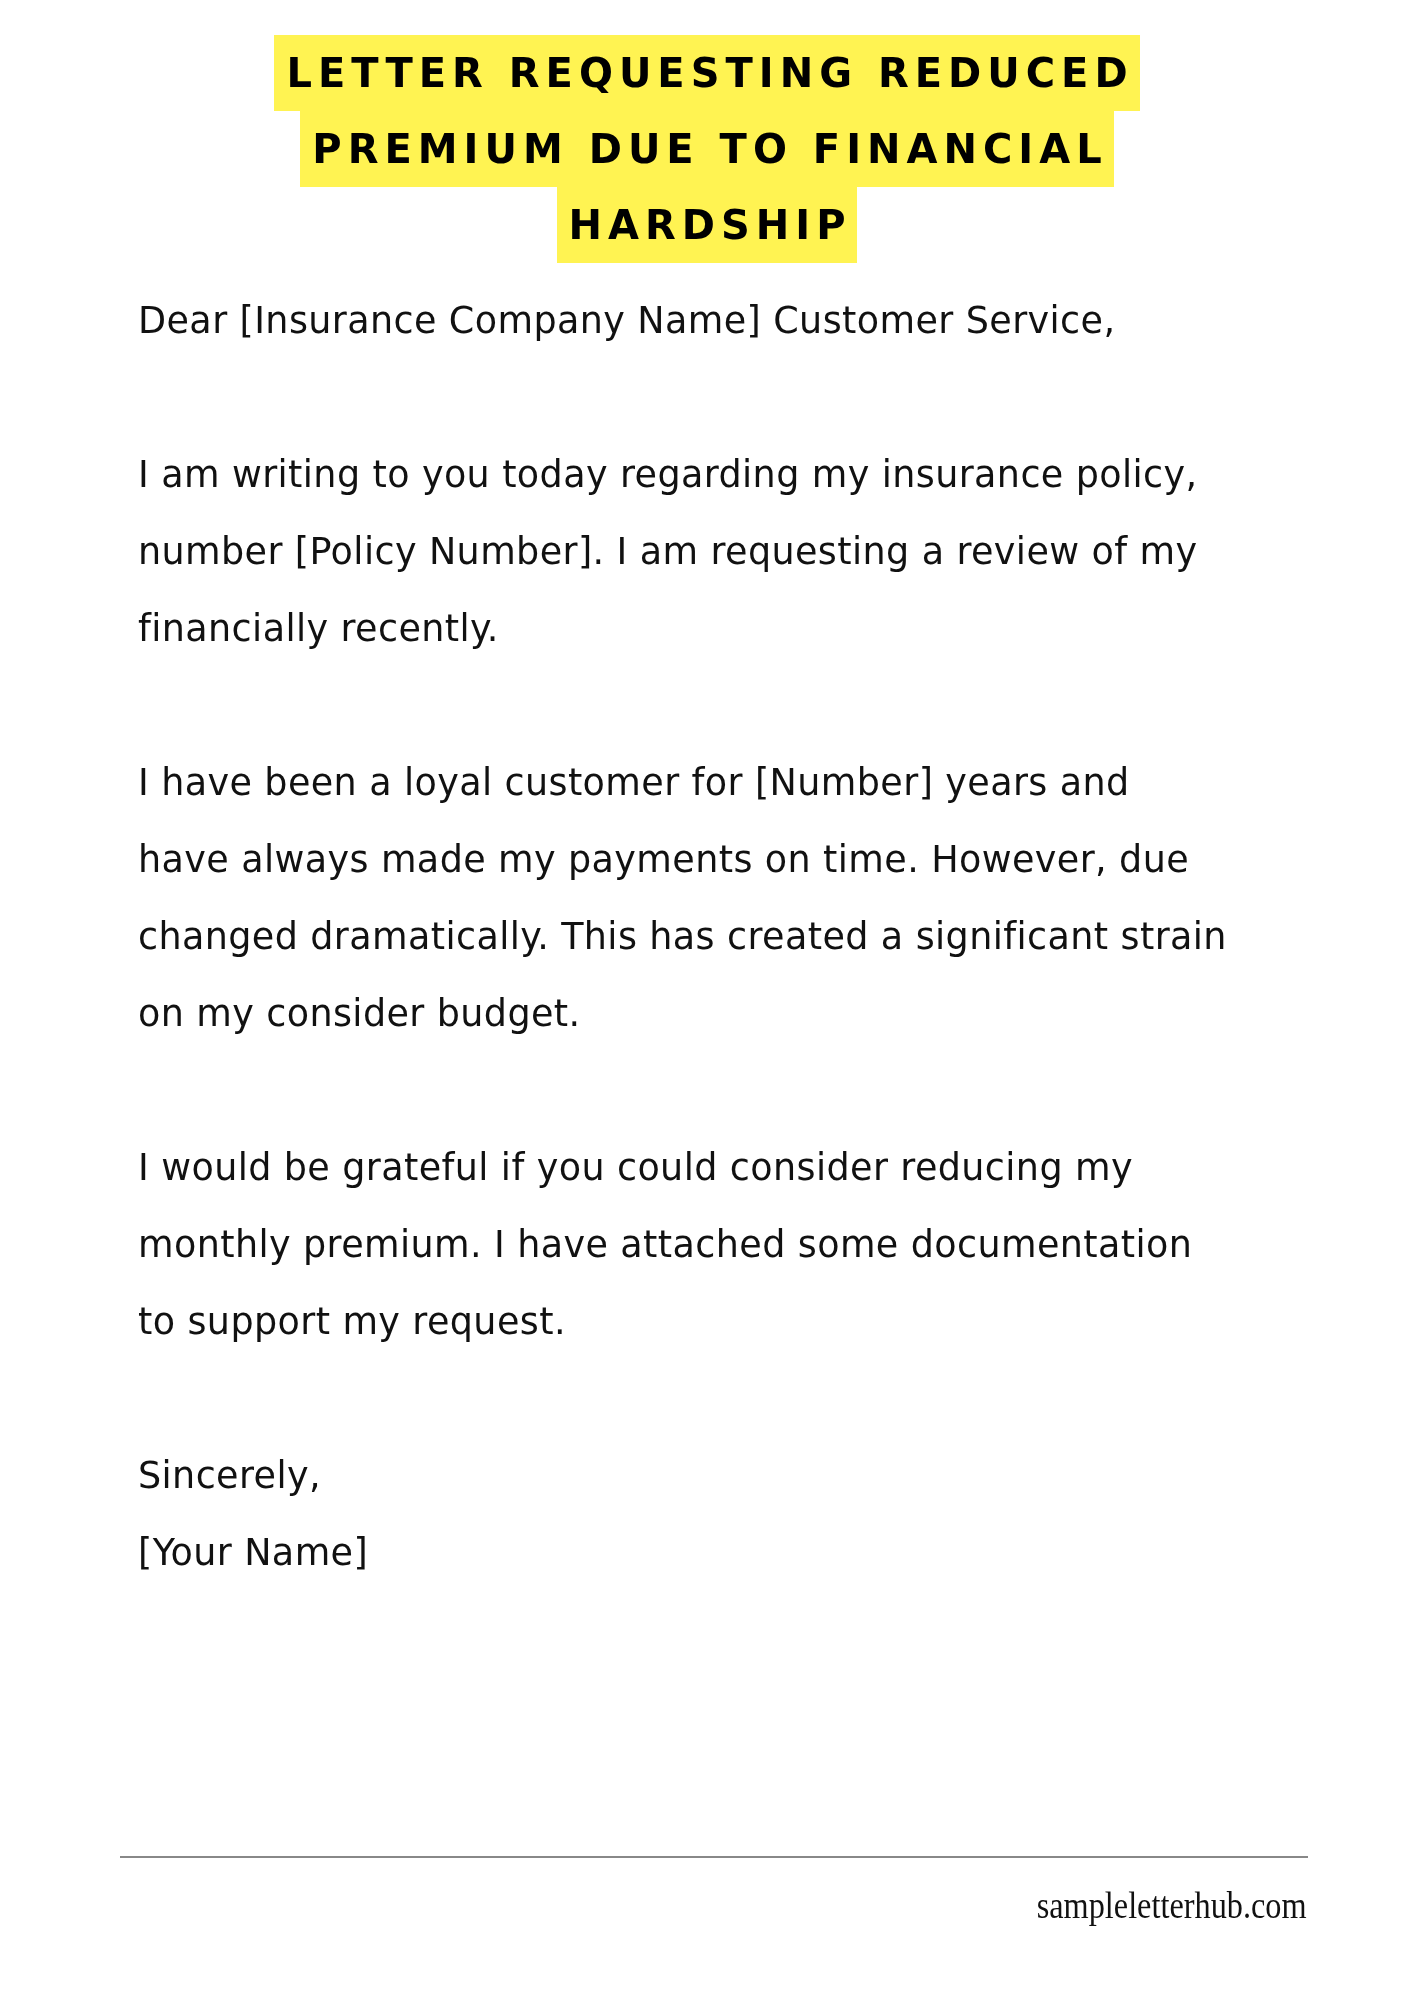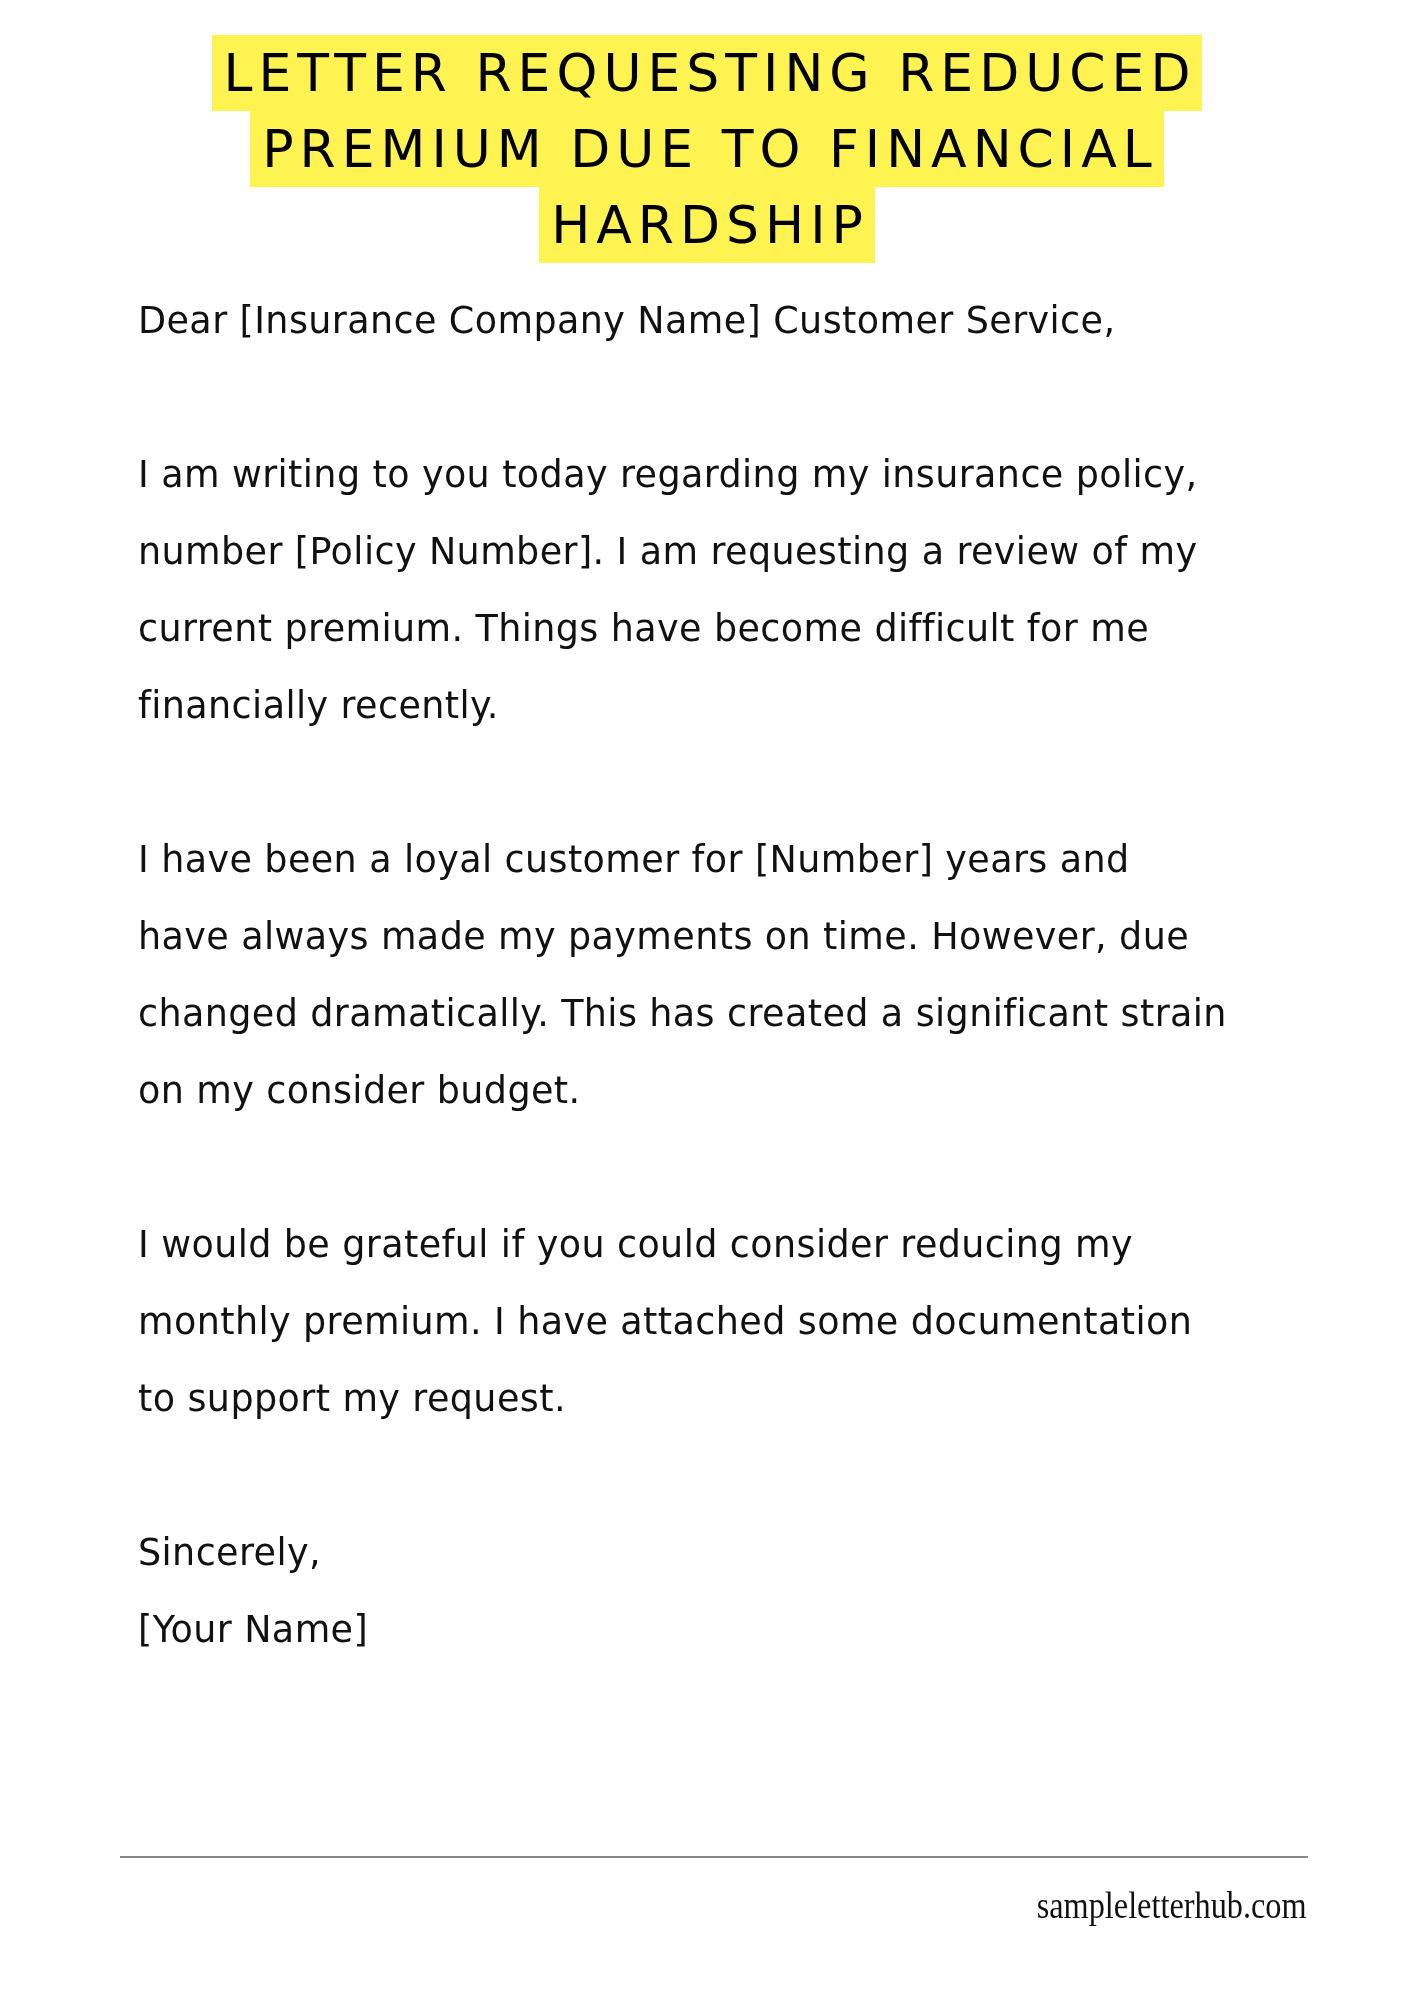--- a/index.html
+++ b/index.html
@@ -22,22 +22,22 @@
       width: 1414px;
       text-align: center;
       margin: 0;
     }
     .title-line {
       display: block;
       margin: 0 auto;
       width: fit-content;
       background: #FFF352;
       font-family: "DejaVu Sans", sans-serif;
-      font-weight: normal;
-      font-size: 52px;
+      font-weight: bold;
+      font-size: 40px;
       letter-spacing: 6px;
       line-height: 77px;
       height: 76px;
       padding: 0 6px 0 12px;
       color: #000000;
       white-space: nowrap;
     }
     .body-text {
       position: absolute;
       left: 120px;
@@ -91,21 +91,20 @@
   <span class="title-line">HARDSHIP</span>
 </h1>
 
 <div class="body-text">
   <span class="line">Dear [Insurance Company Name] Customer Service,</span>
   <span class="gap"></span>
 
   <div>
     <span class="line">I am writing to you today regarding my insurance policy,</span>
     <span class="line">number [Policy Number]. I am requesting a review of my</span>
-    <span class="line">current premium. Things have become difficult for me</span>
     <span class="line">financially recently.</span>
   </div>
   <span class="gap"></span>
 
   <div>
     <span class="line">I have been a loyal customer for [Number] years and</span>
     <span class="line">have always made my payments on time. However, due</span>
     <span class="line">changed dramatically. This has created a significant strain</span>
     <span class="line">on my consider budget.</span>
   </div>

